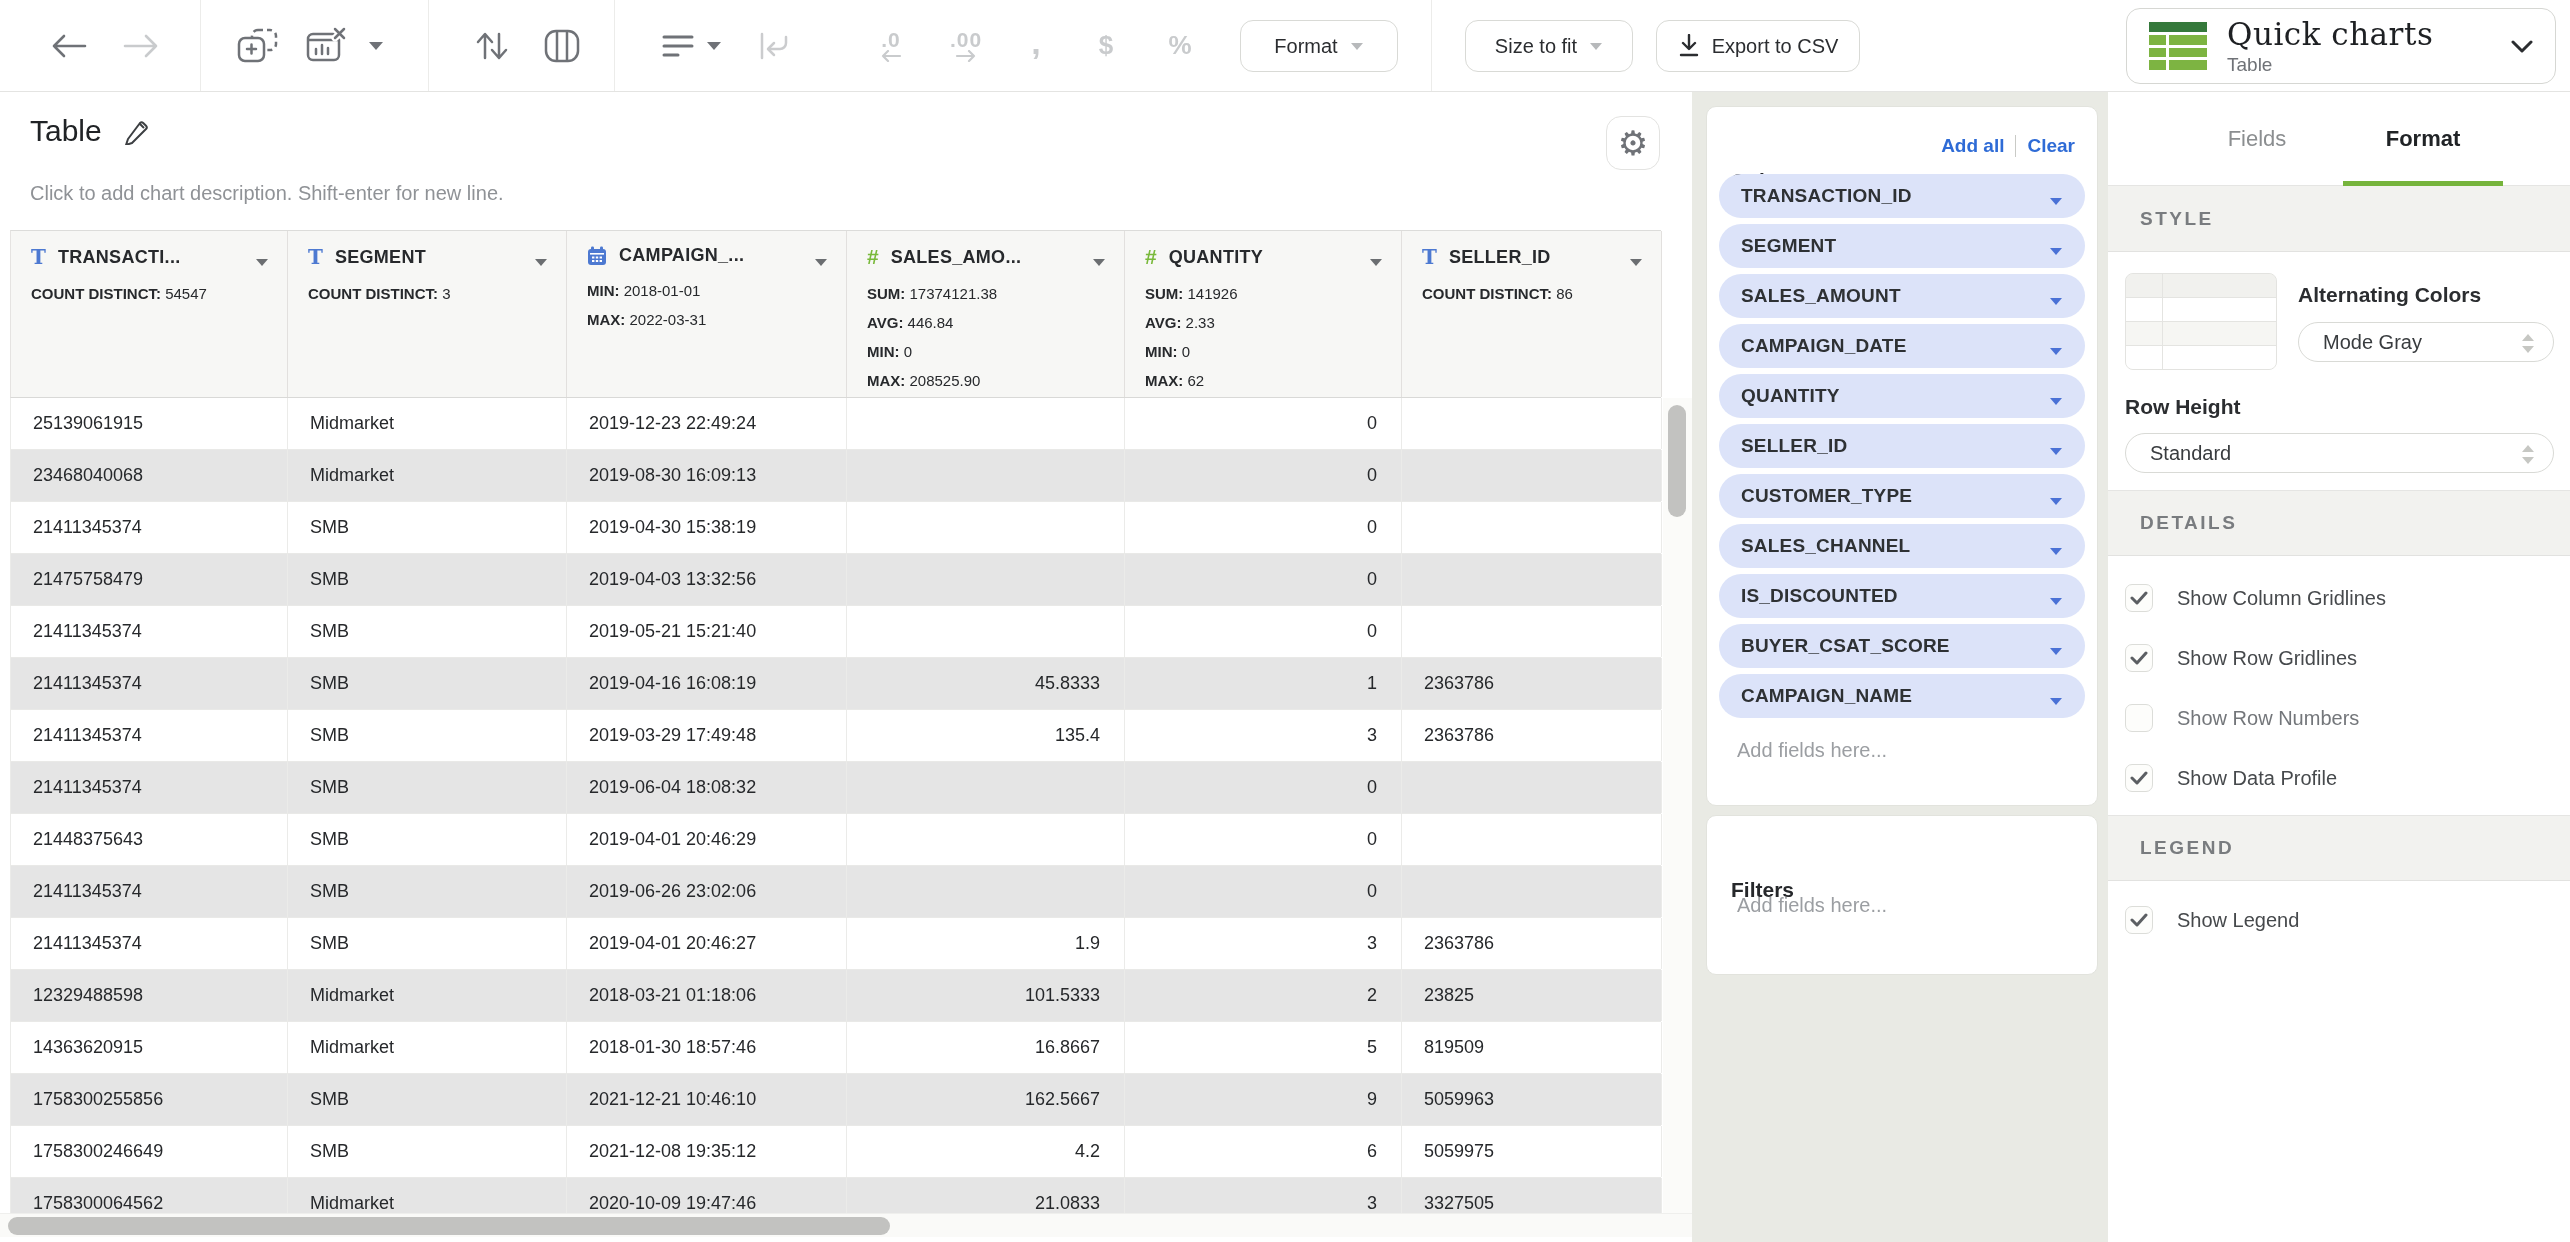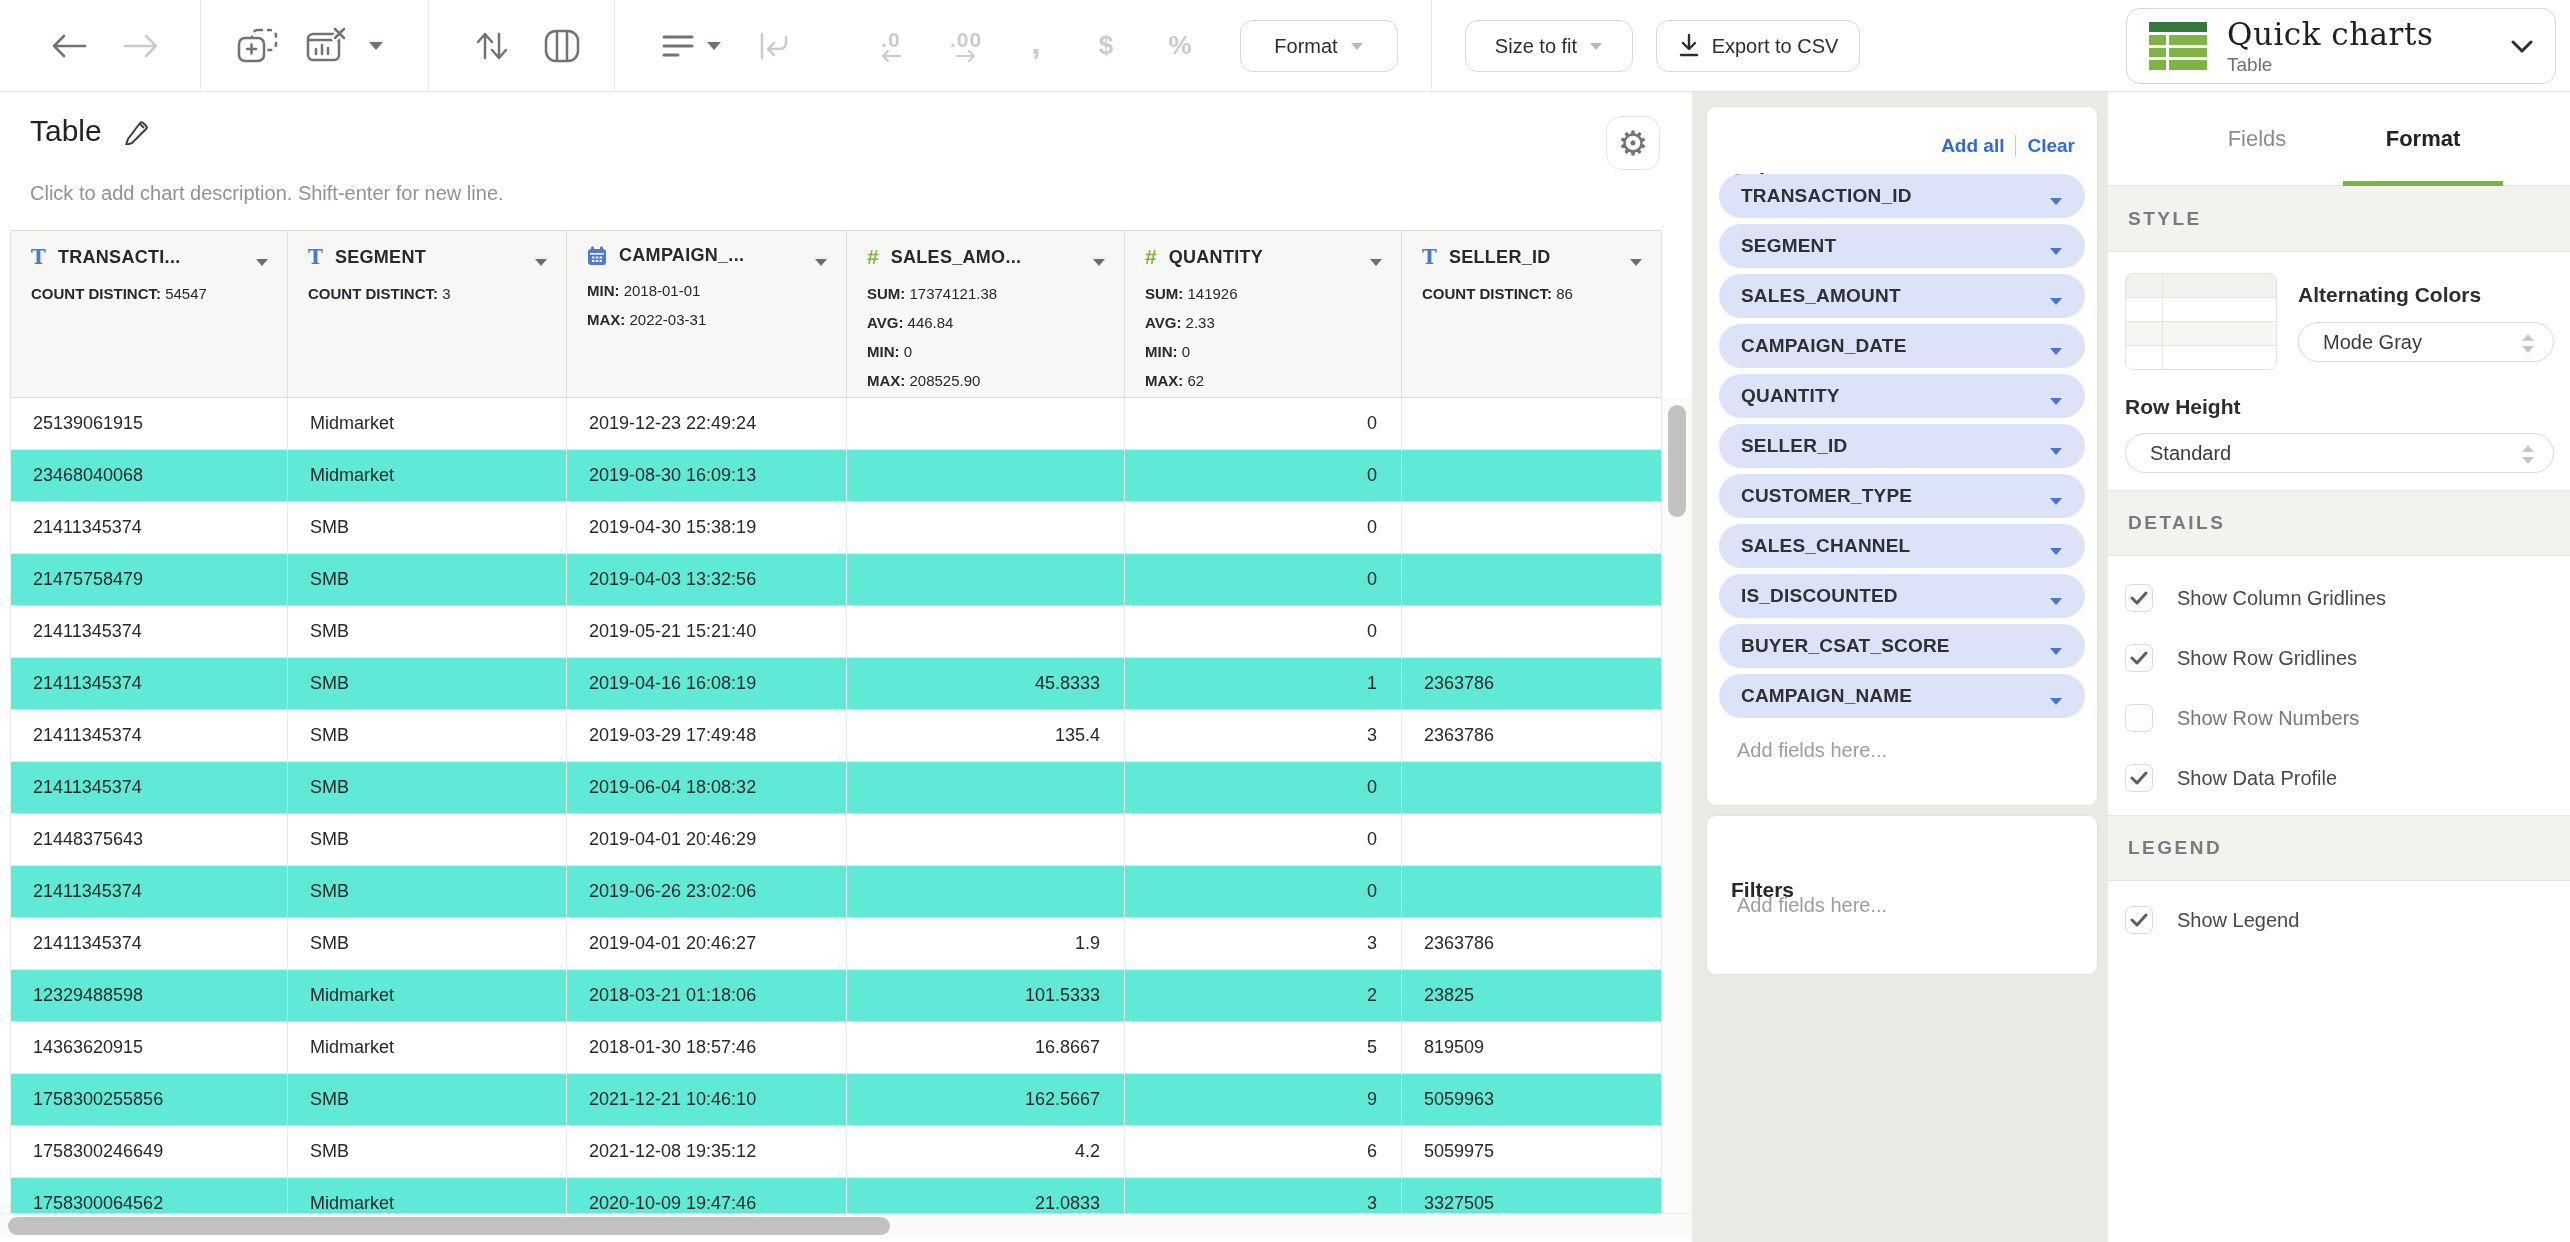--- a/index.html
+++ b/index.html
@@ -45,21 +45,21 @@
   .ticon { font-family:"DejaVu Serif", serif; font-size:20px; font-weight:bold; color:#4d79d1; }
   .nicon { font-size:21px; font-weight:bold; color:#79b93a; }
   .hlabel { font-size:18px; font-weight:bold; color:#27292c; letter-spacing:0.3px; }
   .hcaret { position:absolute; right:18px; top:22px; }
   .hstats { margin-top:10px; font-size:15px; color:#27292c; line-height:29px; }
   .hstats b { font-weight:bold;margin-top:34px; }
 
   
   #tbody { position:absolute; left:10px; top:306px; width:1651px; border-left:1px solid #ebebe9; }
   .trow { position:relative; height:52px; border-bottom:1px solid #e9e9e7; background:#fff; }
-  .trow.alt { background:#5eead4; }
+  .trow.alt { background:#e5e5e5; }
   .tcell { position:absolute; top:0; height:51px; line-height:51px; font-size:18px; color:#26282b;
            border-right:1px solid #ebebe9; overflow:hidden; white-space:nowrap; }
   .tcell.left { text-align:left; padding-left:22px; }
   .tcell.right { text-align:right; padding-right:24px; }
 
   
   #v-track { position:absolute; left:1663px; top:306px; width:29px; height:815px; background:#fbfbf9; z-index:5; }
   #v-thumb { position:absolute; left:5px; top:7px; width:18px; height:112px; background:#c2c2c0; border-radius:9px; }
   #h-track { position:absolute; left:0; top:1121px; width:1692px; height:24px; background:#fafaf8; border-top:1px solid #efefed; z-index:6; }
   #h-thumb { position:absolute; left:8px; top:3px; width:882px; height:18px; background:#c2c2c0; border-radius:9px; }
@@ -85,21 +85,21 @@
 
   
   #format-panel { position:absolute; left:2108px; top:92px; width:462px; height:1150px; background:#fff; }
   #tabs-row { position:absolute; left:0; top:0; width:462px; height:94px; border-bottom:1px solid #e5e5e3; }
   .tab { position:absolute; top:34px; transform:translateX(-50%); font-size:22px; cursor:pointer; }
   .tab.inactive { color:#8b8e90; font-weight:500; }
   .tab.active { color:#202326; font-weight:bold; }
   #tab-underline { position:absolute; left:235px; top:89px; width:160px; height:5px; background:#76b43c; }
   .band { position:absolute; left:0; width:462px; height:66px; background:#f2f2ef; border-top:1px solid #e5e5e3; border-bottom:1px solid #e2e2e0;
           display:flex; align-items:center; padding-left:20px; }
-  .band span { font-size:19px; font-weight:bold; color:#797c7f; letter-spacing:2.5px; }
+  .band span { font-size:19px; font-weight:bold; color:#797c7f; letter-spacing:2.5px;margin-left:12px; }
   #band-style { top:94px; border-top:none; }
   #band-details { top:398px; }
   #band-legend { top:723px; }
 
   #mini-table { position:absolute; left:17px; top:181px; width:152px; height:97px; background:#f1f1ee;
                 border:1px solid #e3e3e0; border-radius:8px; overflow:hidden; }
   .mini-row { height:24px; border-bottom:1px solid #e4e4e1; }
   .mini-row:nth-child(1){ background:#f1f1ee; } .mini-row:nth-child(2){ background:#fff; }
   .mini-row:nth-child(3){ background:#f6f6f3; } .mini-row:nth-child(4){ background:#fff; }
   #mini-vline { position:absolute; left:36px; top:0; bottom:0; width:1px; background:#e4e4e1; }

